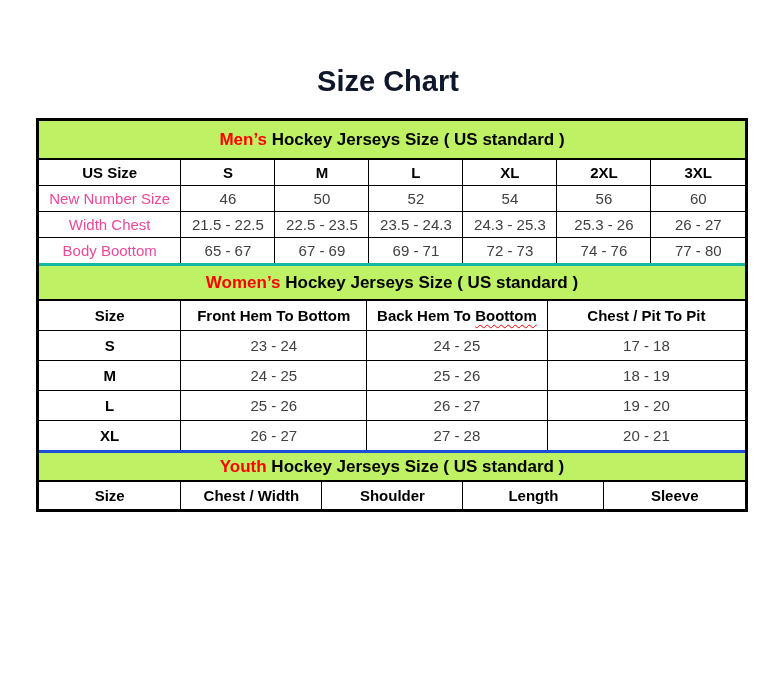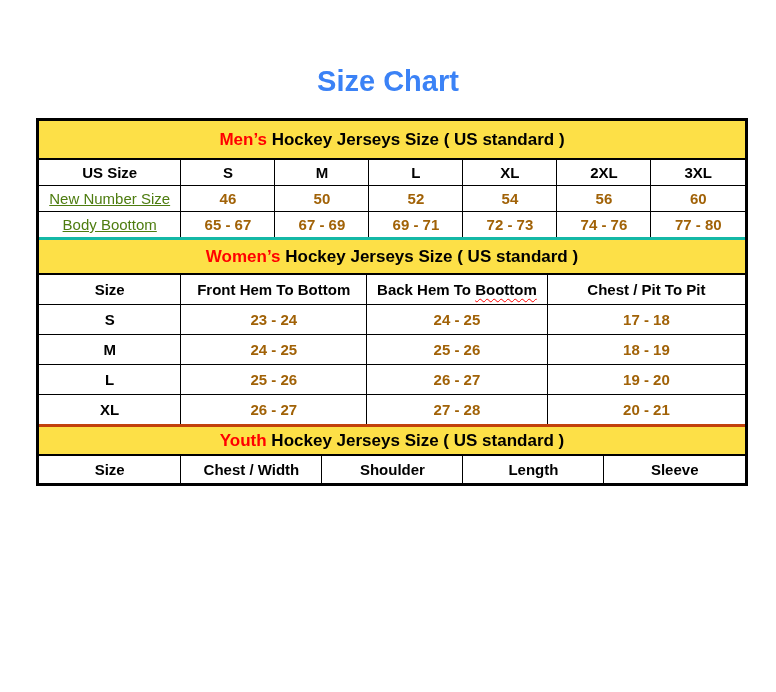--- a/index.html
+++ b/index.html
@@ -3,49 +3,49 @@
 <meta charset="utf-8">
 <style>
   html,body{margin:0;padding:0;}
   body{
     width:776px;height:692px;background:#ffffff;
     font-family:"Liberation Sans",sans-serif;color:#000;
     overflow:hidden;
   }
   .title{
     margin:0;padding-top:64px;text-align:center;
-    font-size:29px;line-height:34px;font-weight:700;color:#3b82f6;
+    font-size:29px;line-height:34px;font-weight:700;color:#0f172a;
   }
   .chart{
     width:706px;margin:20px 0 0 36px;
     border:3px solid #000;background:#fff;
   }
   .band{
-    background:#fde047;text-align:center;font-weight:700;font-size:17px;
+    background:#bef264;text-align:center;font-weight:700;font-size:17px;
     line-height:20px;padding:9px 0 8px 0;border-bottom:2px solid #000;
   }
   .band .hl{color:#FF0000;}
   .band-women{border-top:3px solid #14b8a6;padding:7px 0 6px 0;}
-  .band-youth{border-top:3px solid #c2410c;padding:4px 0 3px 0;}
+  .band-youth{border-top:3px solid #1d4ed8;padding:4px 0 3px 0;}
   table.sec{width:100%;border-collapse:collapse;table-layout:fixed;}
   .sec th,.sec td{
     border:1.5px solid #000;text-align:center;vertical-align:middle;
     font-size:15px;line-height:17px;overflow:hidden;white-space:nowrap;
   }
   .sec tr > *:first-child{border-left:none;}
   .sec tr > *:last-child{border-right:none;}
   .sec tr:first-child > *{border-top:none;}
   .sec tr:last-child > *{border-bottom:none;}
   .sec th{font-weight:700;color:#000;}
-  .sec td{font-weight:700;color:#a16207;}
+  .sec td{font-weight:400;color:#404040;}
   .sec-men  th,.sec-men  td{padding:4px 2px;}
   .sec-women th,.sec-women td{padding:6px 2px;}
   .sec-youth th{padding:5px 2px;}
   .sec-youth td{padding:6px 2px;}
-  td.rowlabel{font-weight:400;color:#4d7c0f;text-decoration:underline;}
+  td.rowlabel{font-weight:400;color:#ec4899;}
   .wavy{
     text-decoration-line:underline;
     text-decoration-style:wavy;
     text-decoration-color:#FF0000;
     text-decoration-thickness:1px;
     text-underline-offset:3px;
   }
   col.cw-label{width:20.1%;}
   col.cw-men{width:13.317%;}
   col.cw-w1{width:26.3%;}
@@ -85,20 +85,29 @@
         <th>3XL</th>
       </tr>
       <tr>
         <td class="rowlabel">New Number Size</td>
         <td>46</td>
         <td>50</td>
         <td>52</td>
         <td>54</td>
         <td>56</td>
         <td>60</td>
+      </tr>
+      <tr>
+        <td class="rowlabel">Width Chest</td>
+        <td>21.5 - 22.5</td>
+        <td>22.5 - 23.5</td>
+        <td>23.5 - 24.3</td>
+        <td>24.3 - 25.3</td>
+        <td>25.3 - 26</td>
+        <td>26 - 27</td>
       </tr>
       <tr>
         <td class="rowlabel">Body Boottom</td>
         <td>65 - 67</td>
         <td>67 - 69</td>
         <td>69 - 71</td>
         <td>72 - 73</td>
         <td>74 - 76</td>
         <td>77 - 80</td>
       </tr>

